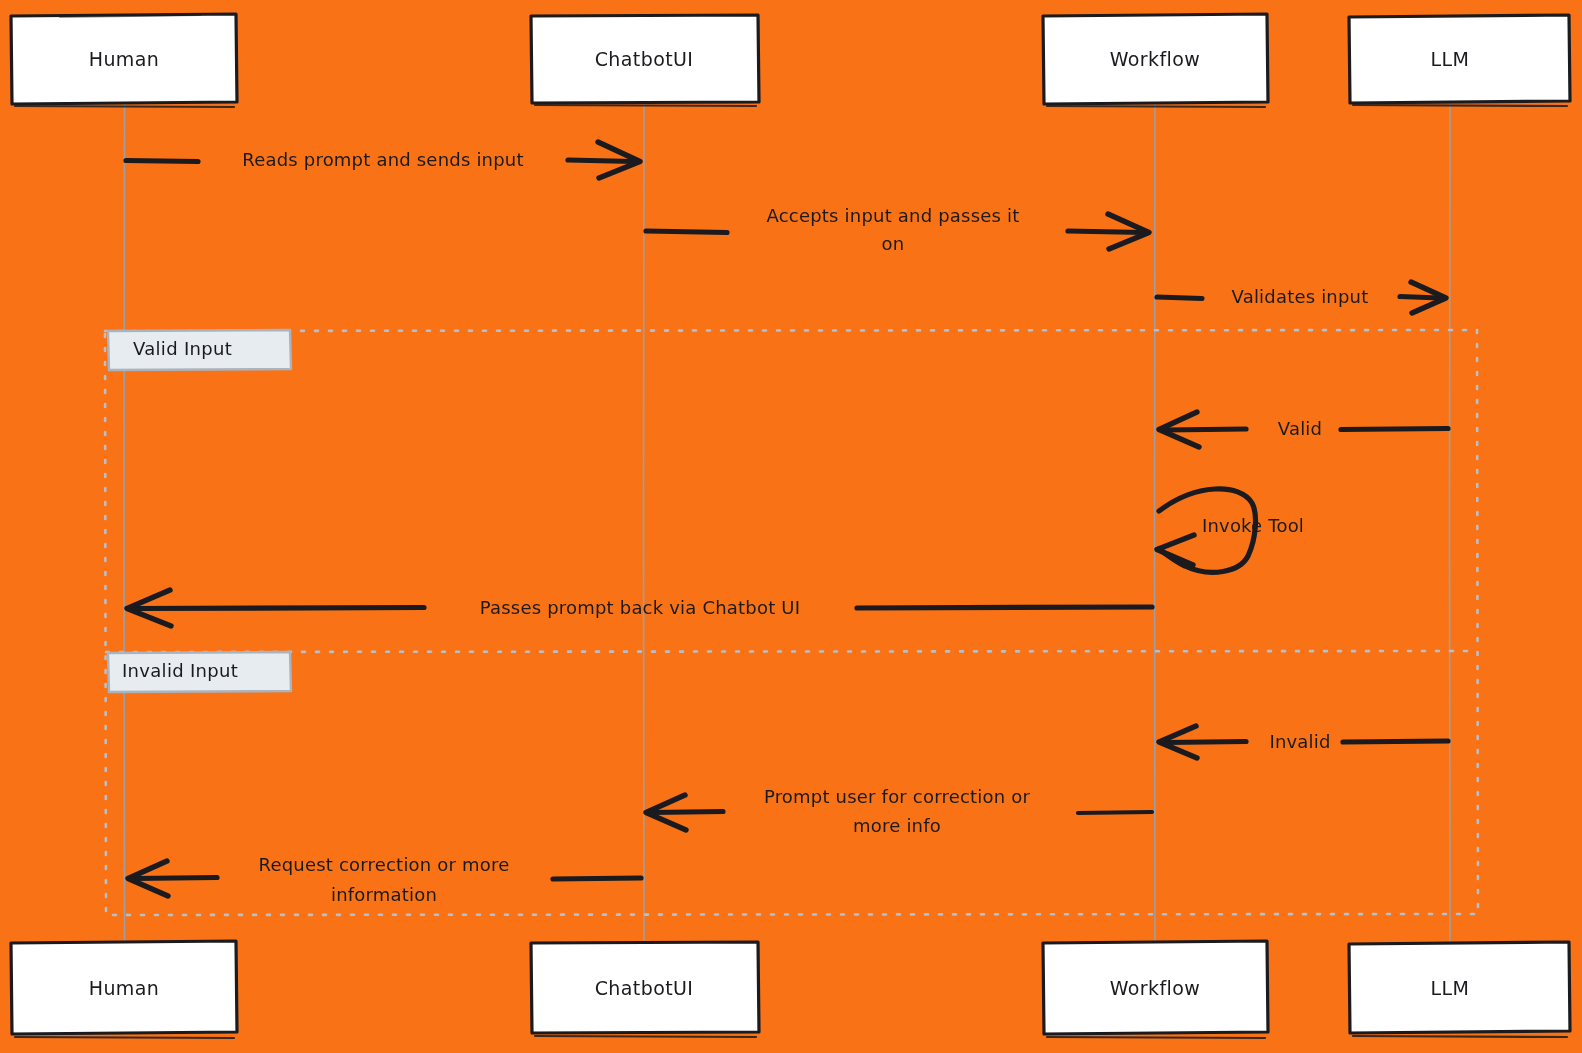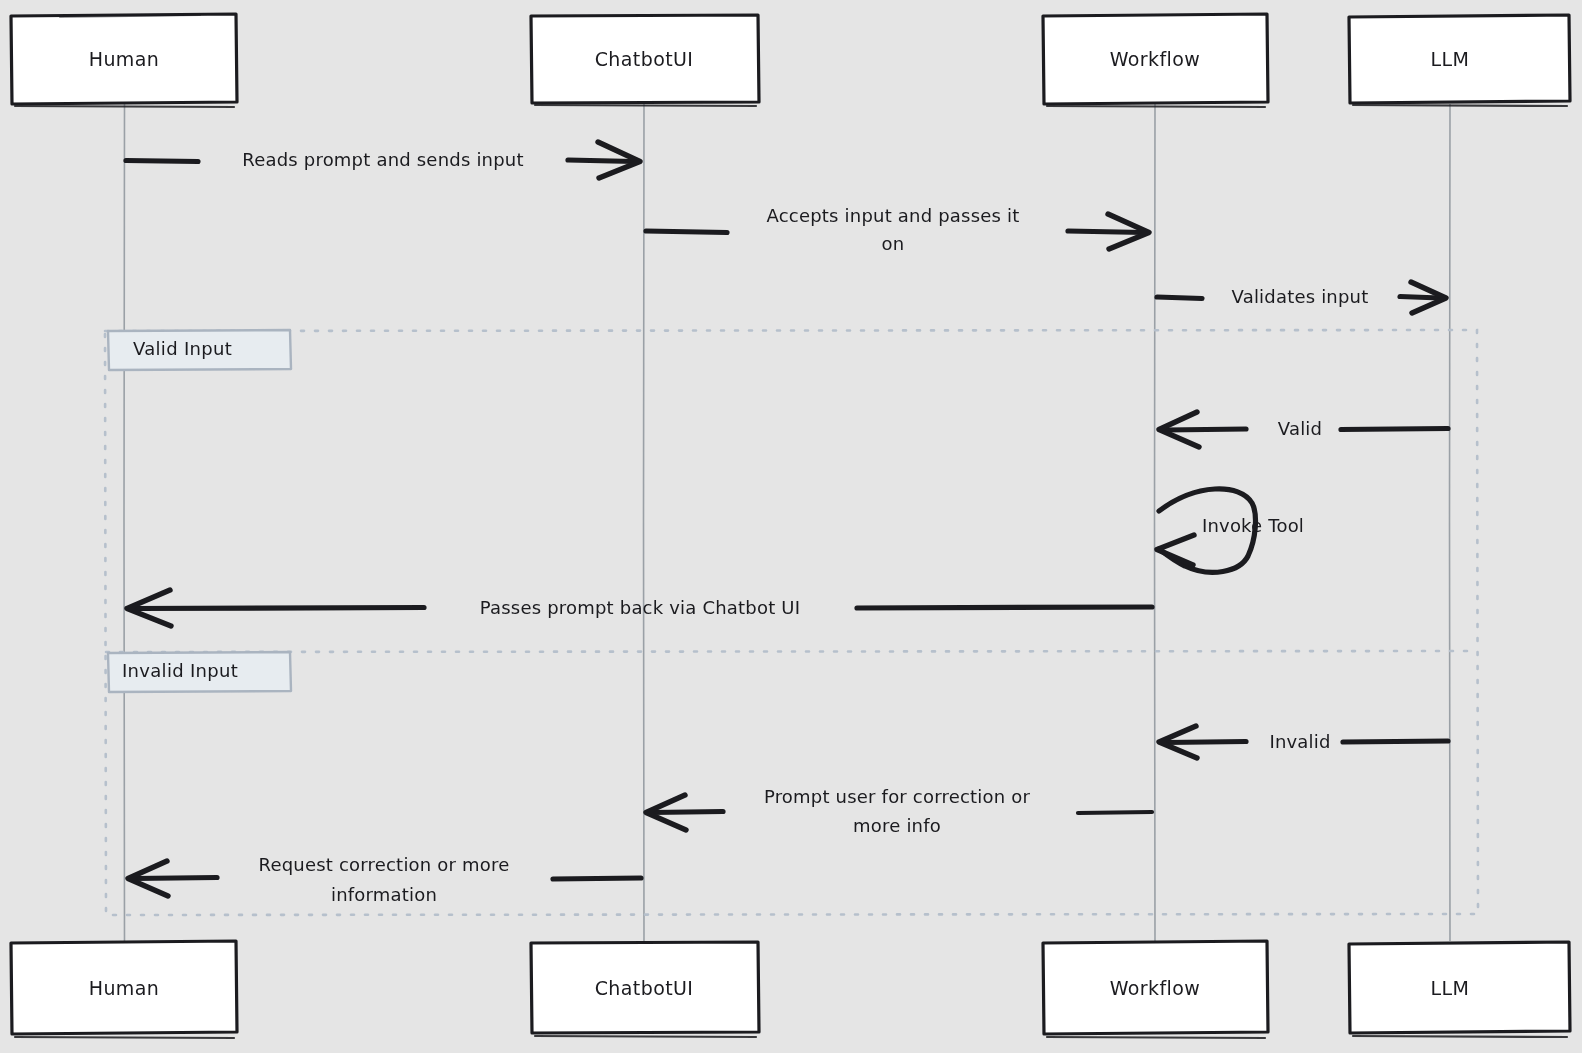--- a/index.html
+++ b/index.html
@@ -8,21 +8,21 @@
     padding: 0;
     background: #ffffff;
   }
   body {
     font-family: "DejaVu Sans", sans-serif;
   }
   #stage {
     position: relative;
     width: 1582px;
     height: 1053px;
-    background: #e5e5e5;
+    background: #f97316;
     overflow: hidden;
   }
   #canvas {
     position: absolute;
     left: 0;
     top: 0;
     width: 1582px;
     height: 1053px;
   }
   .plabel {

